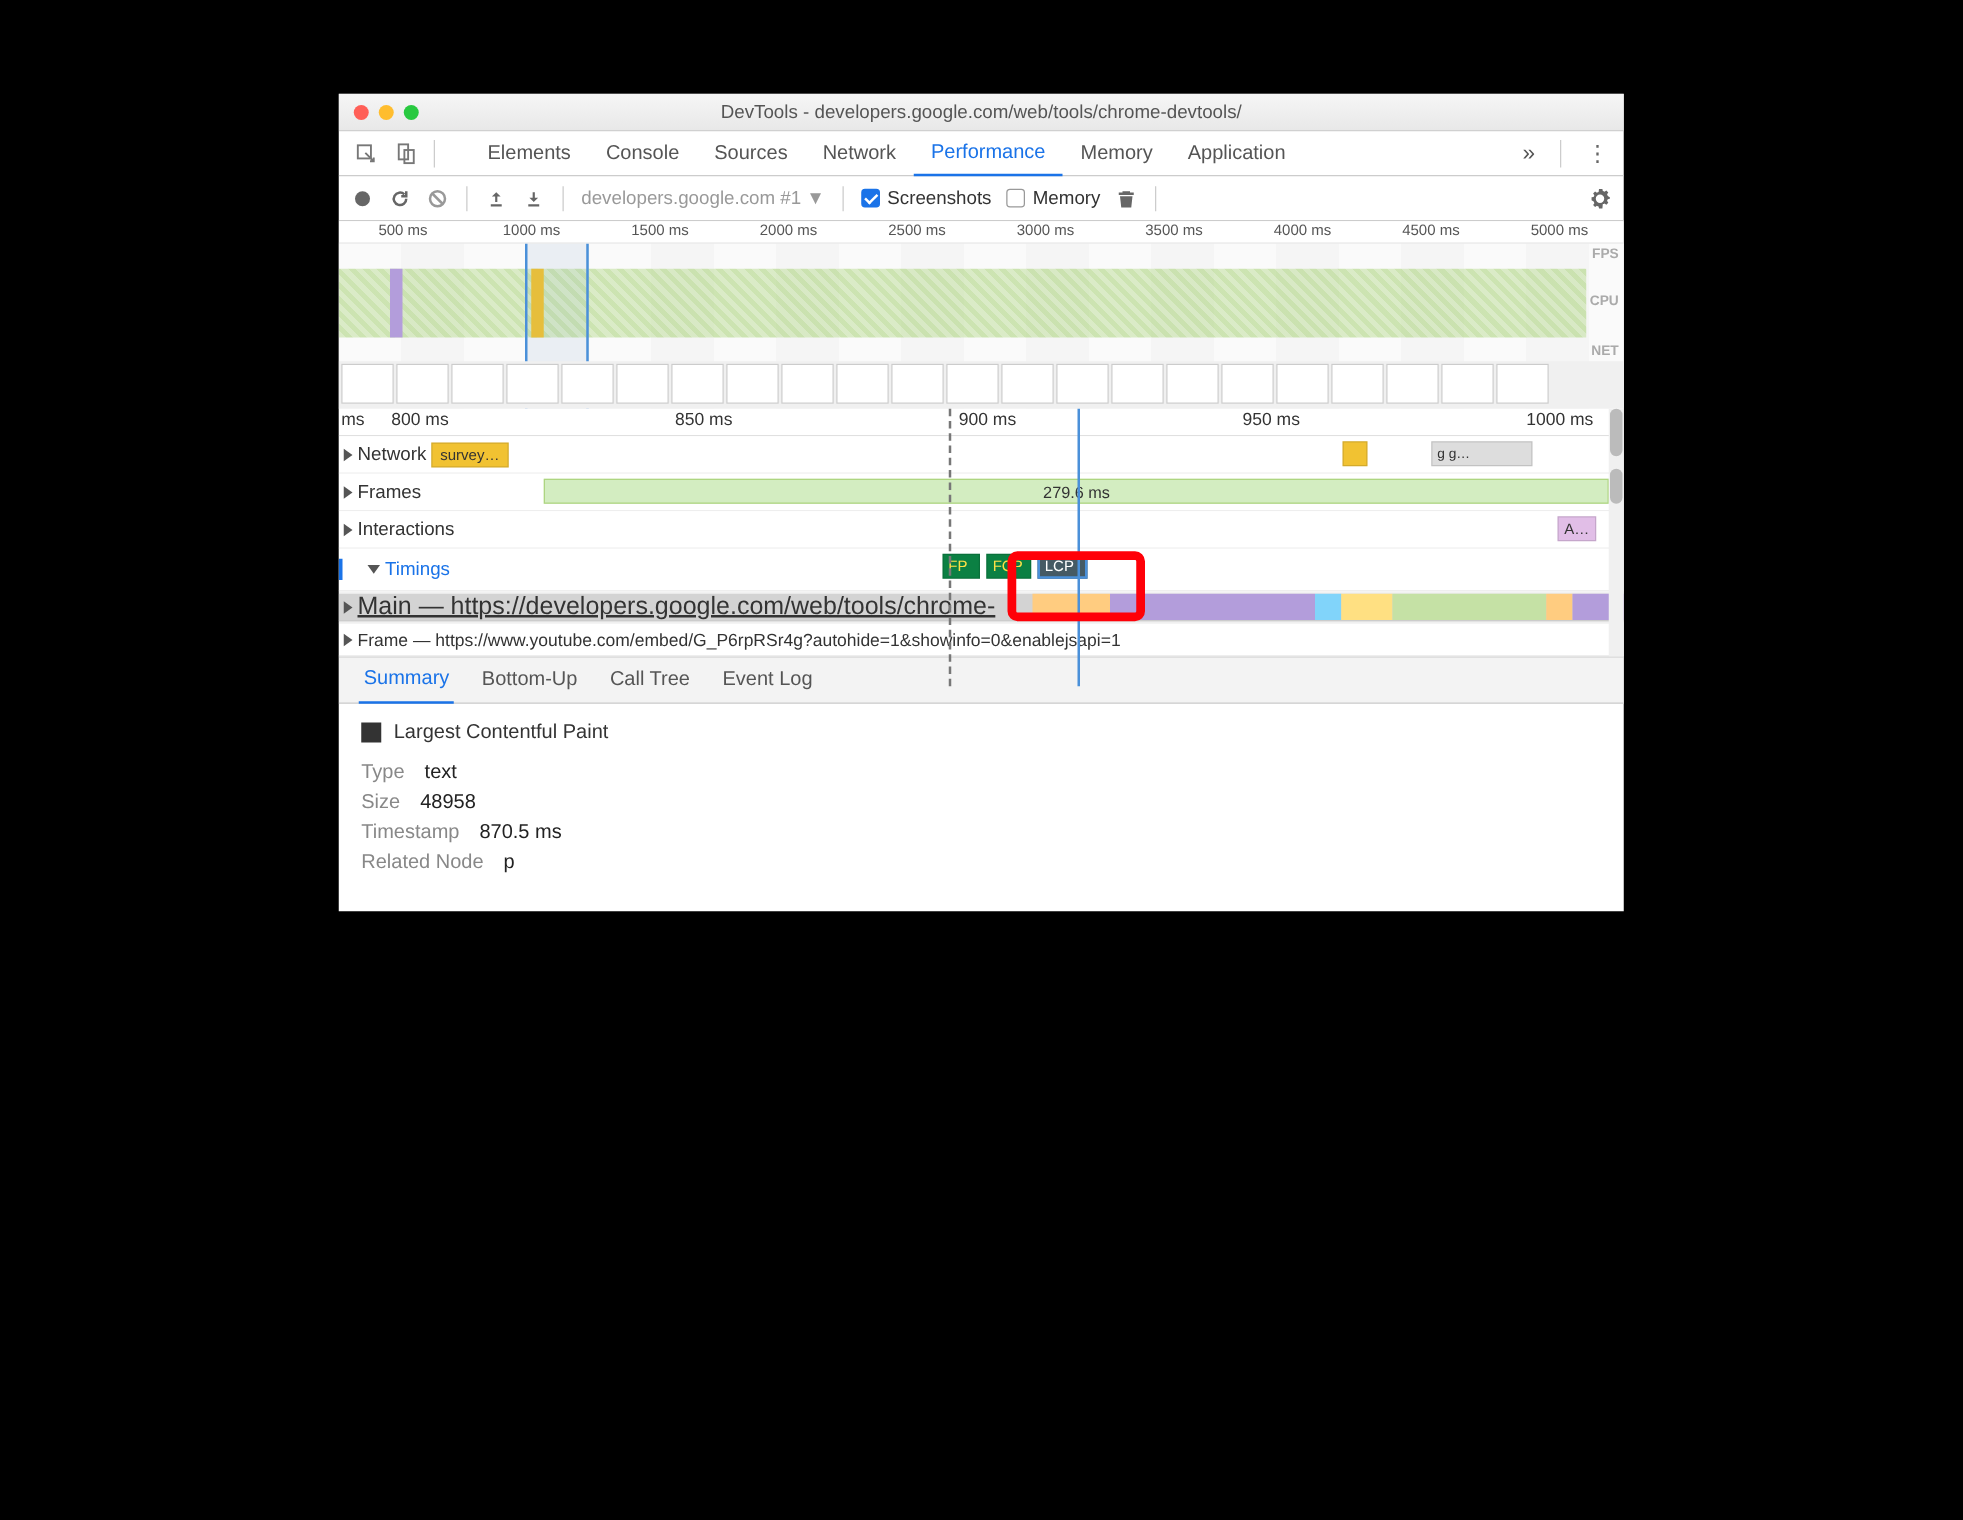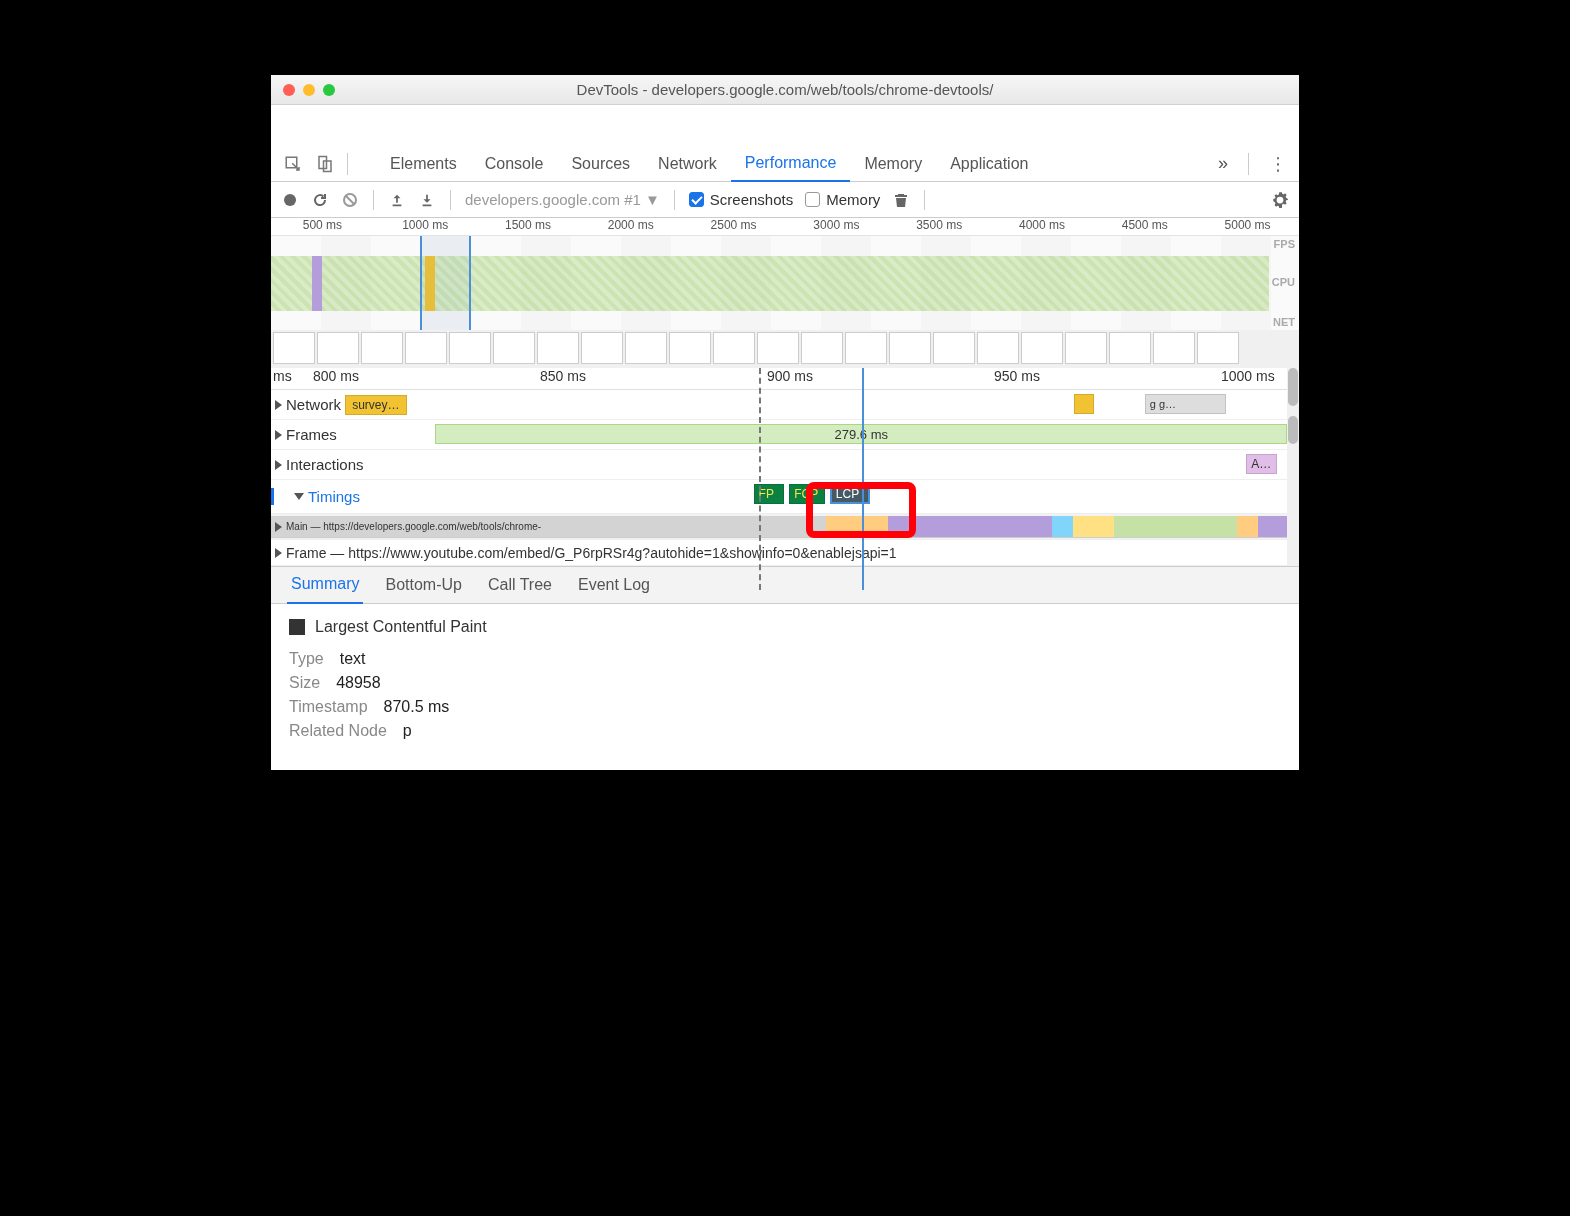--- a/index.html
+++ b/index.html
@@ -36,21 +36,20 @@
   .dot.red{background:#ff5f57;} .dot.yellow{background:#ffbd2e;} .dot.green{background:#28c940;}
   .title { position:absolute; left:0; right:0; text-align:center; font-size:15px; color:#555; }
   
   .tabs-row {
     height: 36px;
     display: flex;
     align-items: center;
     border-bottom: 1px solid #ccc;
     padding-left: 8px;
     gap: 4px;
-    margin-top: 41px;
   }
   .tabicon { width:20px; height:20px; color:#777; display:flex; align-items:center; justify-content:center; margin:0 4px;}
   .tabs { display:flex; align-items:center; gap:0; margin-left:20px; flex:1; }
   .tab { padding: 0 14px; height:36px; display:flex; align-items:center; color:#555; font-size:16px; cursor:pointer; }
   .tab.active { color:#1a73e8; border-bottom:2.5px solid #1a73e8; }
   .more { color:#555; padding:0 12px; cursor:pointer; font-size:18px;}
   .divider-v { width:1px; height:22px; background:#ccc; margin:0 4px;}
   .kebab { padding:0 12px; color:#666; cursor:pointer;}
   
   .toolbar {
@@ -313,21 +312,21 @@
           <span>Timings</span>
         </div>
       <div class="row-body">
         <span class="block darkgreen" style="left:47.5%;width:3%;">FP</span>
         <span class="block darkgreen" style="left:51%;width:3.5%;">FCP</span>
         <span class="block slate" style="left:55%;width:4%;border:2px solid #4a90d9;">LCP</span>
       </div>
     </div>
 
     <div class="row" style="background:#f2f2f2;height:26px;">
-      <div class="row-label" style="font-size:10px;">
+      <div class="row-label" style="font-size:20px;text-decoration:underline;">
           <span class="tri"></span>
           <span>Main — https://developers.google.com/web/tools/chrome-</span>
         </div>
       <div class="mainbar">
         <div class="mainbar-inner">
           <div class="seg" style="flex:3;background:#ffcc80;"></div>
           <div class="seg" style="flex:8;background:#b39ddb;"></div>
           <div class="seg" style="flex:1;background:#81d4fa;"></div>
           <div class="seg" style="flex:2;background:#ffe082;"></div>
           <div class="seg" style="flex:6;background:#c5e1a5;"></div>

